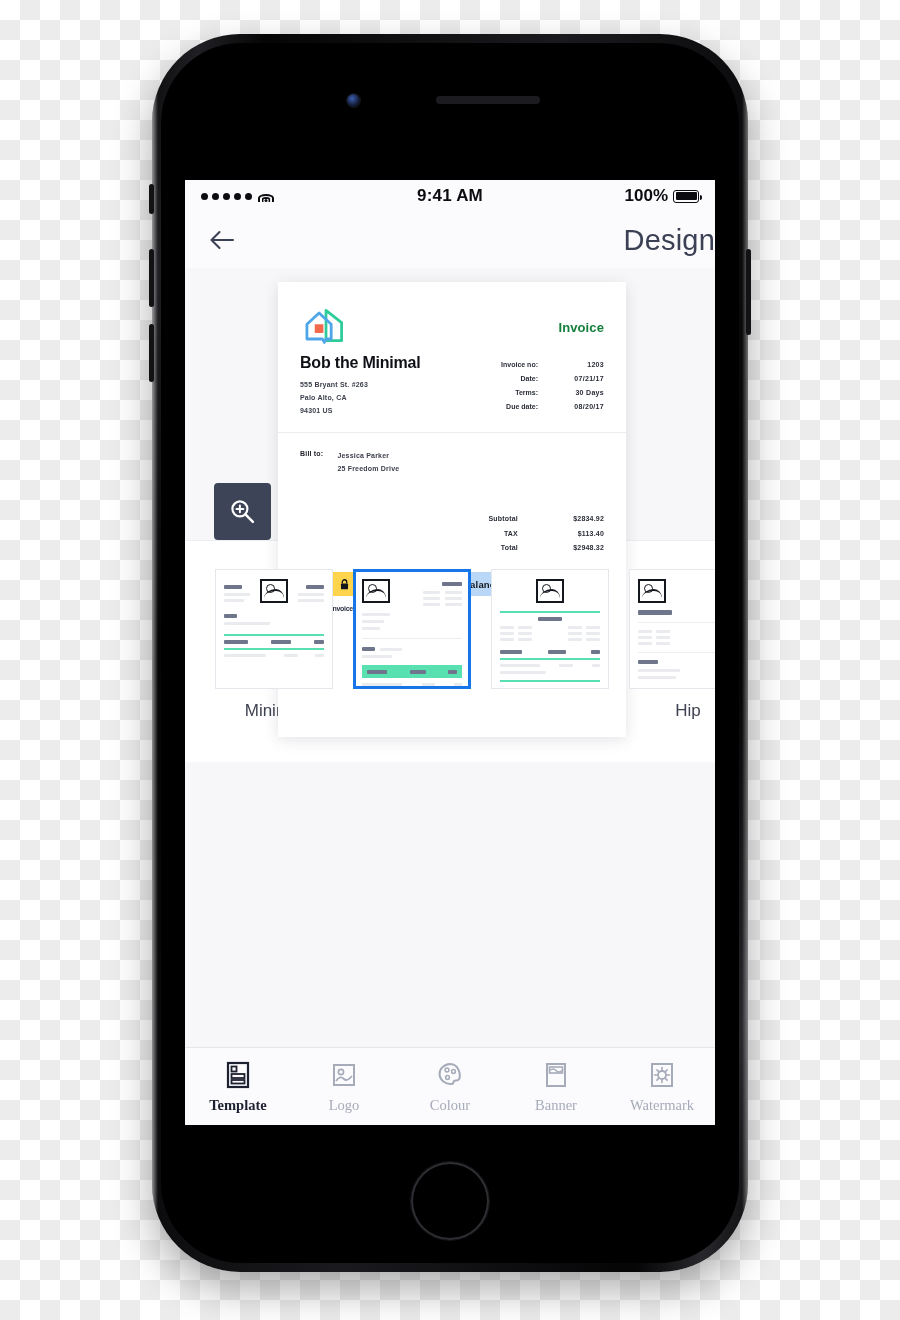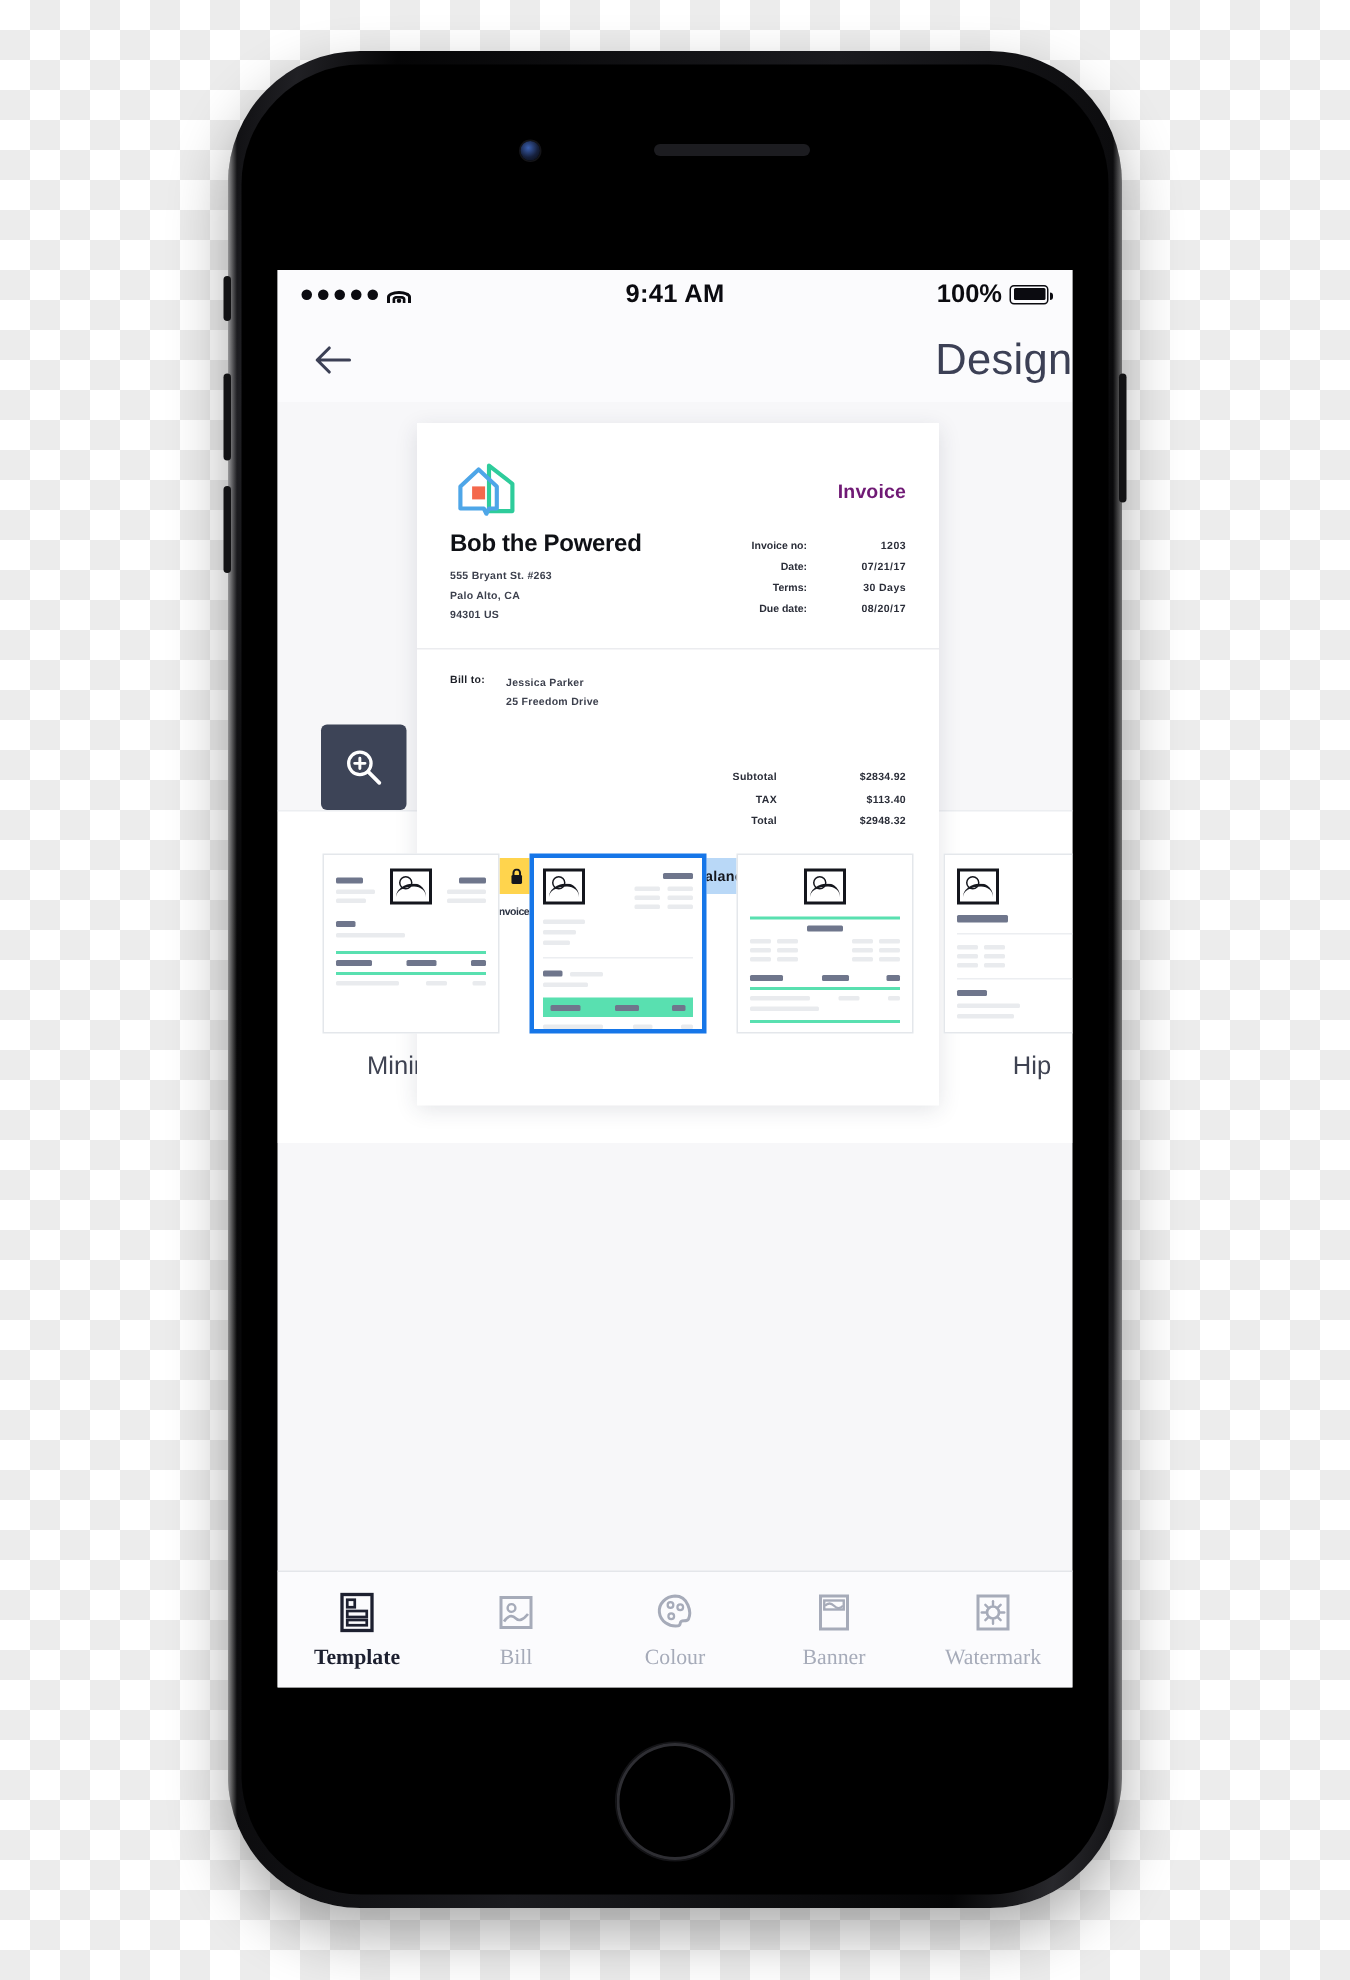--- a/index.html
+++ b/index.html
@@ -89,21 +89,21 @@
 
   
   .preview-area { position:relative; height:272px; background:#f7f7f9; }
   .invoice-card {
     position:absolute; left:93px; top:14px; width:348px; height:455px;
     background:#fff; box-shadow:0 3px 14px rgba(40,45,70,.13);
   }
   .inv-pad { padding:24px 22px 0 22px; }
   .inv-top { display:flex; justify-content:space-between; align-items:flex-start; }
   .logo-mark { width:52px; height:40px; }
-  .inv-word { font-size:13px; font-weight:700; color:#701a75; letter-spacing:.1px; margin-top:14px; }
+  .inv-word { font-size:13px; font-weight:700; color:#15803d; letter-spacing:.1px; margin-top:14px; }
   .inv-mid { display:flex; justify-content:space-between; align-items:flex-start; margin-top:8px; }
   .biz-name { font-size:16px; font-weight:700; color:#0f1116; letter-spacing:-.2px; }
   .biz-addr { margin-top:7px; font-size:7px; line-height:1.85; color:#3b3f4c; font-weight:700; letter-spacing:.2px; }
   .meta { margin-top:4px; }
   .meta-row { display:flex; justify-content:flex-end; gap:18px; font-size:7px;
               line-height:2.0; color:#2a2d38; white-space:nowrap; }
   .meta-k { font-weight:700; width:52px; text-align:right; }
   .meta-v { font-weight:600; width:48px; text-align:right; letter-spacing:.3px; }
   .inv-rule { height:1px; background:#ebecef; margin:14px 0 0 0; }
   .billto { display:flex; gap:14px; padding:16px 22px 22px 22px; }
@@ -228,21 +228,21 @@
             <svg class="logo-mark" viewBox="0 0 60 46">
               <path d="M30 5 L48 19 V40 H30 Z" fill="none" stroke="#2ecc9b" stroke-width="3.2" stroke-linejoin="round"></path>
               <path d="M8 21 L22 8 L36 21 V38 H30 L28 42 L26 38 H8 Z" fill="none" stroke="#4ea6e8" stroke-width="3.2" stroke-linejoin="round"></path>
               <rect x="17" y="21" width="10" height="10" fill="#f4684c"></rect>
             </svg>
             <div class="inv-word">Invoice</div>
           </div>
 
           <div class="inv-mid">
             <div>
-              <div class="biz-name">Bob the Powered</div>
+              <div class="biz-name">Bob the Minimal</div>
               <div class="biz-addr">
                 <div>555 Bryant St. #263</div>
                 <div>Palo Alto, CA</div>
                 <div>94301 US</div>
               </div>
             </div>
             <div class="meta">
               <div class="meta-row">
                   <span class="meta-k">Invoice no:</span>
                   <span class="meta-v">1203</span>
@@ -509,21 +509,21 @@
           <rect x="8.5" y="20" width="13" height="3.5" fill="none" stroke="#1d2030" stroke-width="1.8"></rect>
         </svg>
         <span class="tab-label">Template</span>
       </div>
       <div class="tab">
         <svg class="tab-ic" viewBox="0 0 30 30">
           <rect x="5" y="5" width="20" height="20" fill="none" stroke="#a6abb9" stroke-width="2"></rect>
           <circle cx="12" cy="12" r="2.6" fill="none" stroke="#a6abb9" stroke-width="1.6"></circle>
           <path d="M7 21 q4 -6 8 -2 q3 3 8 -3" fill="none" stroke="#a6abb9" stroke-width="1.8"></path>
         </svg>
-        <span class="tab-label">Bill</span>
+        <span class="tab-label">Logo</span>
       </div>
       <div class="tab">
         <svg class="tab-ic" viewBox="0 0 30 30">
           <path d="M15 4 a11 10 0 1 0 2 19.9 c2-.3 1-2.2 2.2-3 1.2-.9 3.6 .5 4.8-1.6 C26 15 24 4 15 4 Z" fill="none" stroke="#a6abb9" stroke-width="2"></path>
           <circle cx="12" cy="10" r="1.9" fill="none" stroke="#a6abb9" stroke-width="1.5"></circle>
           <circle cx="18.5" cy="11.5" r="1.9" fill="none" stroke="#a6abb9" stroke-width="1.5"></circle>
           <circle cx="12.5" cy="17.5" r="1.9" fill="none" stroke="#a6abb9" stroke-width="1.5"></circle>
         </svg>
         <span class="tab-label">Colour</span>
       </div>

